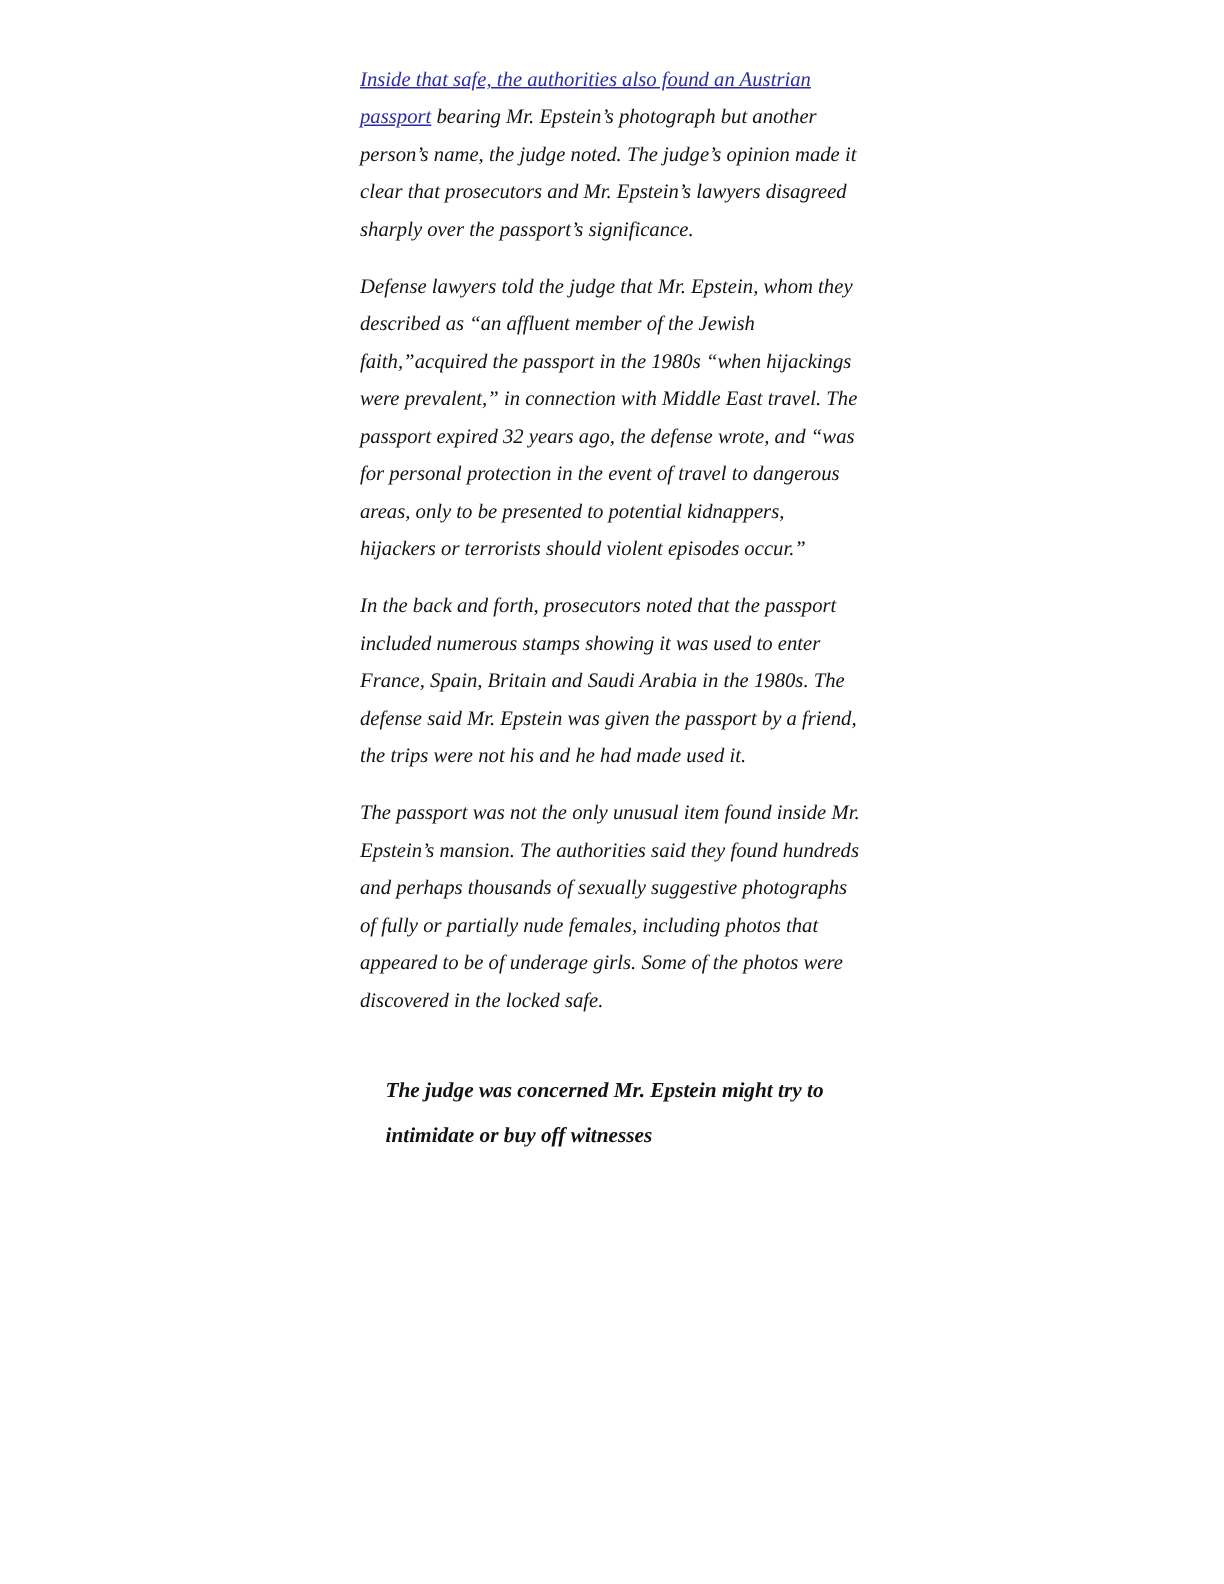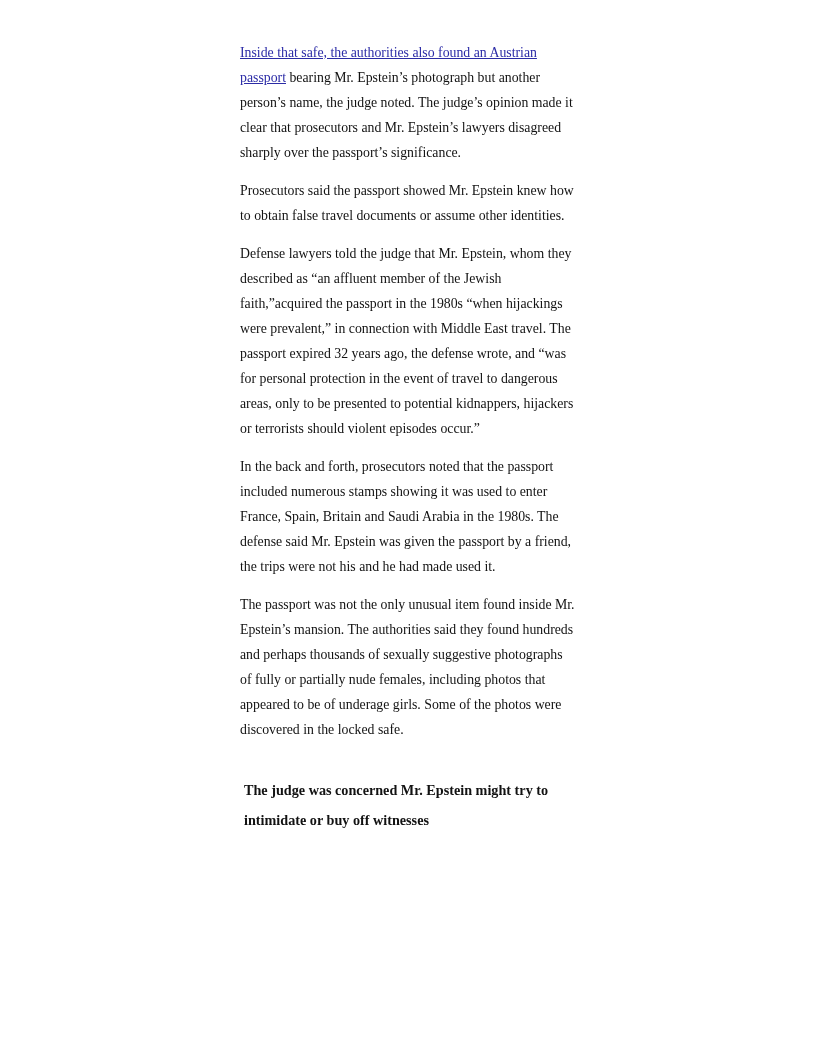--- a/index.html
+++ b/index.html
@@ -14,49 +14,49 @@
     background: #ffffff;
     overflow: hidden;
     font-family: "Liberation Serif", "DejaVu Serif", serif;
     color: #121212;
   }
   .article-column {
     position: absolute;
     left: 240px;
     top: 40px;
     width: 336px;
+    font-style: italic;
   }
   .article-column p {
     margin: 0 0 13px 0;
     font-size: 13.8px;
     line-height: 25px;
     color: #121212;
   }
   .article-link {
     color: #2b2ba6;
     text-decoration: underline;
     cursor: pointer;
   }
   .article-heading {
-    margin: 33px 0 0 4px;
+    margin: 33px 0 0 17px;
     font-size: 14.2px;
     font-weight: bold;
     line-height: 30px;
     color: #121212;
   }
 </style>
 </head>
 <body>
 
 <div class="page">
   <div class="article-column">
 
     <p><a class="article-link">Inside that safe, the authorities also found an Austrian passport</a><span> bearing Mr. Epstein’s photograph but another person’s name, the judge noted. The judge’s opinion made it clear that prosecutors and Mr. Epstein’s lawyers disagreed sharply over the passport’s significance.</span></p>
 
-    <p>Prosecutors said the passport showed Mr. Epstein knew how to obtain false travel documents or assume other identities.</p>
 
     <p>Defense lawyers told the judge that Mr. Epstein, whom they described as “an affluent member of the Jewish faith,”acquired the passport in the 1980s “when hijackings were prevalent,” in connection with Middle East travel. The passport expired 32 years ago, the defense wrote, and “was for personal protection in the event of travel to dangerous areas, only to be presented to potential kidnappers, hijackers or terrorists should violent episodes occur.”</p>
 
     <p>In the back and forth, prosecutors noted that the passport included numerous stamps showing it was used to enter France, Spain, Britain and Saudi Arabia in the 1980s. The defense said Mr. Epstein was given the passport by a friend, the trips were not his and he had made used it.</p>
 
     <p>The passport was not the only unusual item found inside Mr. Epstein’s mansion. The authorities said they found hundreds and perhaps thousands of sexually suggestive photographs of fully or partially nude females, including photos that appeared to be of underage girls. Some of the photos were discovered in the locked safe.</p>
 
     <h2 class="article-heading">The judge was concerned Mr. Epstein might try to intimidate or buy off witnesses</h2>
 
   </div>

